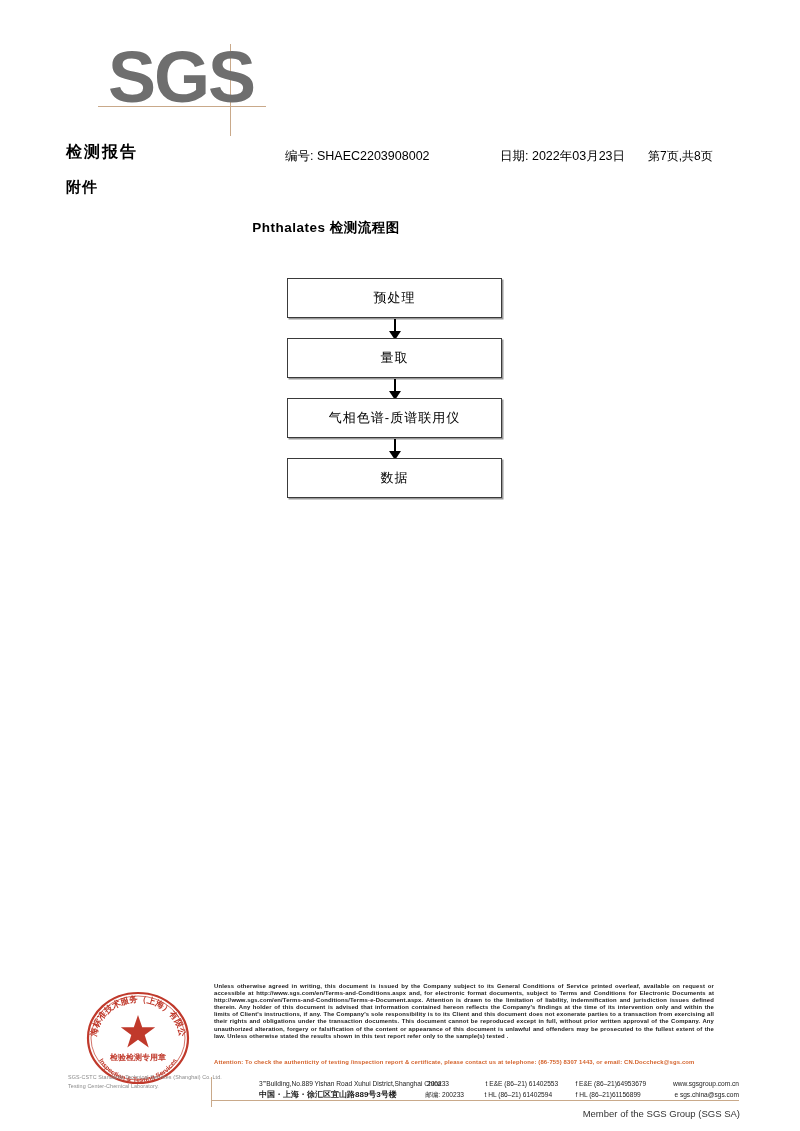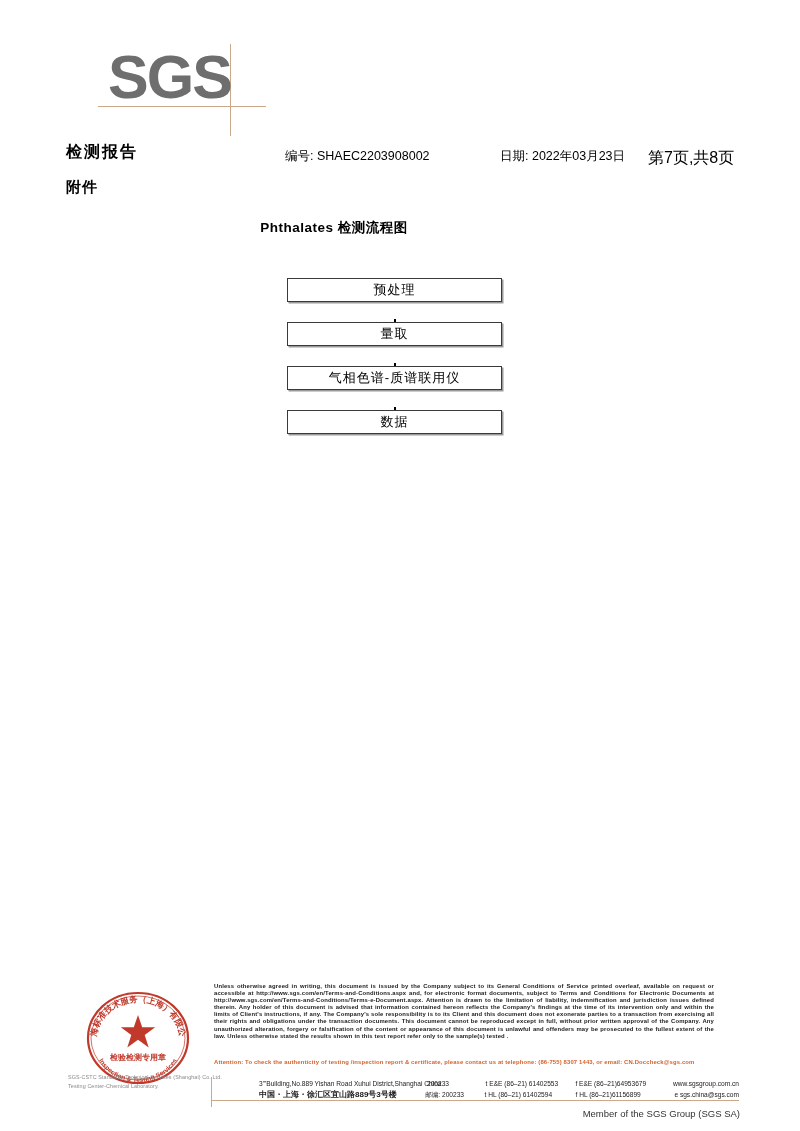--- a/index.html
+++ b/index.html
@@ -26,21 +26,21 @@
     top: 42px;
     width: 240px;
     height: 80px;
   }
   .logo-text {
     position: absolute;
     left: 0;
     top: 0;
     font-family: "Liberation Sans", "DejaVu Sans", sans-serif;
     font-weight: bold;
-    font-size: 61px;
+    font-size: 72px;
     letter-spacing: -2px;
     color: #6e6e6e;
     line-height: 70px;
   }
   .logo-vline {
     position: absolute;
     left: 122px;
     top: 2px;
     width: 1px;
     height: 92px;
@@ -81,44 +81,44 @@
   .hdr-date {
     position: absolute;
     left: 500px;
     top: 148px;
     font-size: 12.5px;
   }
   .hdr-page {
     position: absolute;
     left: 648px;
     top: 148px;
-    font-size: 16px;
+    font-size: 12px;
   }
 
   
   .flow-title {
     position: absolute;
-    left: 16px;
+    left: 8px;
     top: 219px;
     width: 636px;
     text-align: center;
     font-size: 13.5px;
     font-weight: bold;
     letter-spacing: 0.5px;
   }
   .flow {
     position: absolute;
     left: 287px;
     top: 278px;
     width: 215px;
   }
   .flow-step {
     position: relative;
     width: 215px;
-    height: 24px;
+    height: 40px;
     box-sizing: border-box;
     border: 1px solid #3a3a3a;
     box-shadow: 1.5px 1.5px 0 #9a9a9a;
     background: #ffffff;
     display: flex;
     align-items: center;
     justify-content: center;
     font-size: 13px;
     letter-spacing: 1px;
     margin-bottom: 20px;

